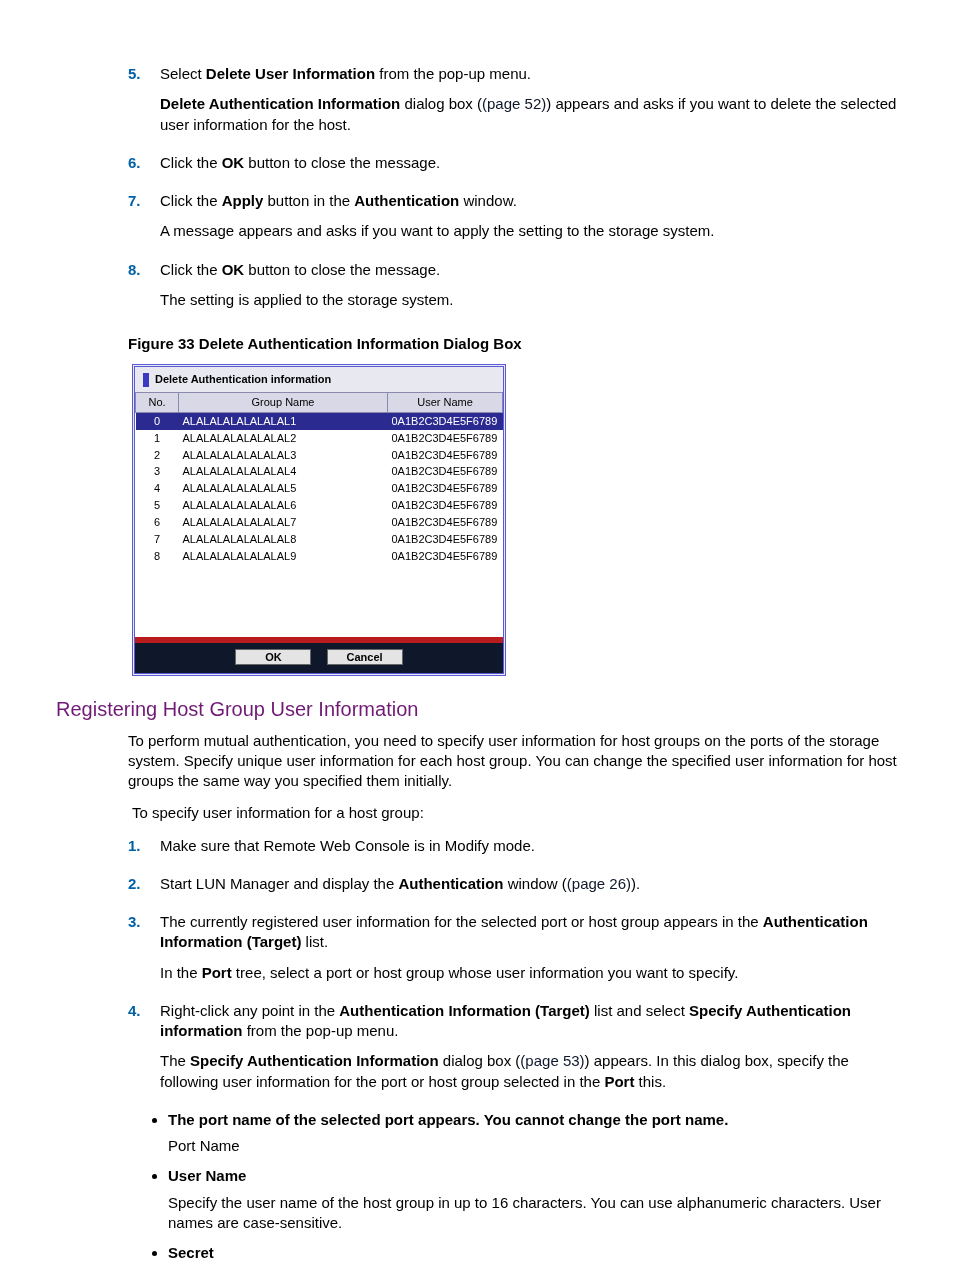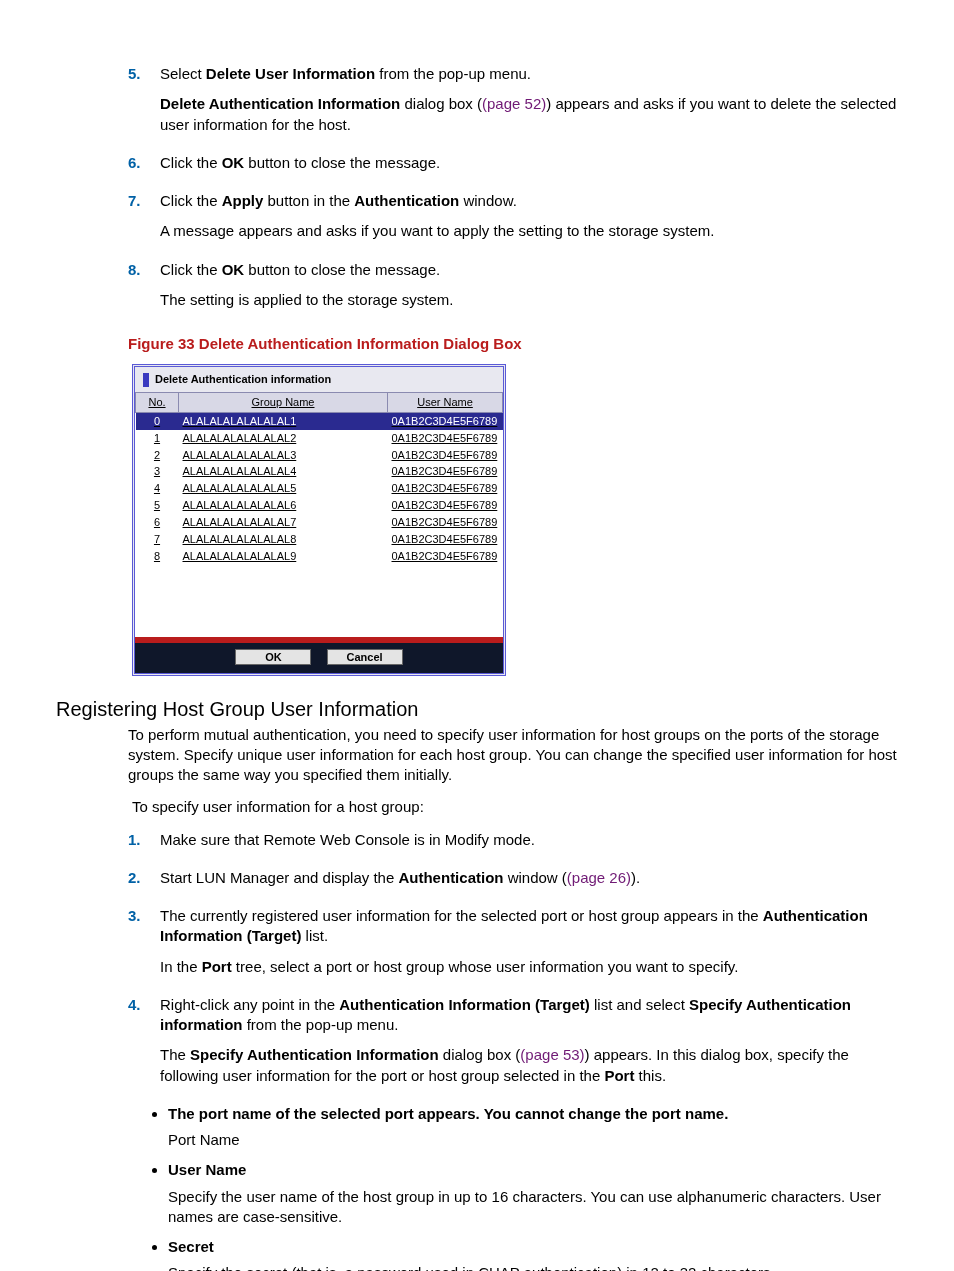--- a/index.html
+++ b/index.html
@@ -25,23 +25,23 @@
     width: 32px;
     flex: 0 0 32px;
     color: #0061a6;
     font-weight: bold;
   }
   .ol-body {
     flex: 1;
   }
   .ol-body p { margin: 0 0 10px 0; }
   b { font-weight: bold; }
-  .link { color: #701a75; }
+  .link { color: #0f172a; }
   .figcap {
-    color: #b91c1c;
+    color: #000000;
     font-weight: bold;
     margin: 14px 0 10px 0;
   }
   
   .dialog {
     width: 368px;
     margin: 0 0 20px 4px;
     border: 3px double #5a5ad6;
     background: #e8e8f0;
     font-family: "MS Sans Serif", Tahoma, Arial, sans-serif;
@@ -54,21 +54,20 @@
     display: flex;
     align-items: center;
     gap: 6px;
   }
   .dlg-title .sq { width: 6px; height: 14px; background: #3a3ac0; display: inline-block; }
   .dlg-table {
     border-collapse: collapse;
     width: 100%;
     background: #fff;
     table-layout: fixed;
-    text-decoration: underline;
   }
   .dlg-table th {
     background: #d8d8e6;
     font-weight: normal;
     border: 1px solid #8a8ab0;
     padding: 2px 4px;
     font-size: 11px;
     text-align: center;
   }
   .dlg-table td {
@@ -94,23 +93,23 @@
     padding: 1px 0;
     width: 76px;
     margin: 0 6px;
     font-family: inherit;
     border: 1px solid #666;
     background: #e4e4e4;
     font-weight: bold;
   }
   h2.section {
     font-weight: normal;
-    color: #000000;
+    color: #701a75;
     font-size: 20px;
-    margin: 16px 0 2px -72px;
+    margin: 16px 0 8px -72px;
   }
   ul.bullets {
     list-style: disc;
     margin: 4px 0 0 0;
     padding-left: 40px;
   }
   ul.bullets > li { margin-bottom: 10px; }
   ul.bullets > li > p:first-child { margin: 0 0 6px 0; font-weight: bold; }
   ul.bullets > li > p { margin: 0 0 8px 0; font-weight: normal; }
   .footer {

